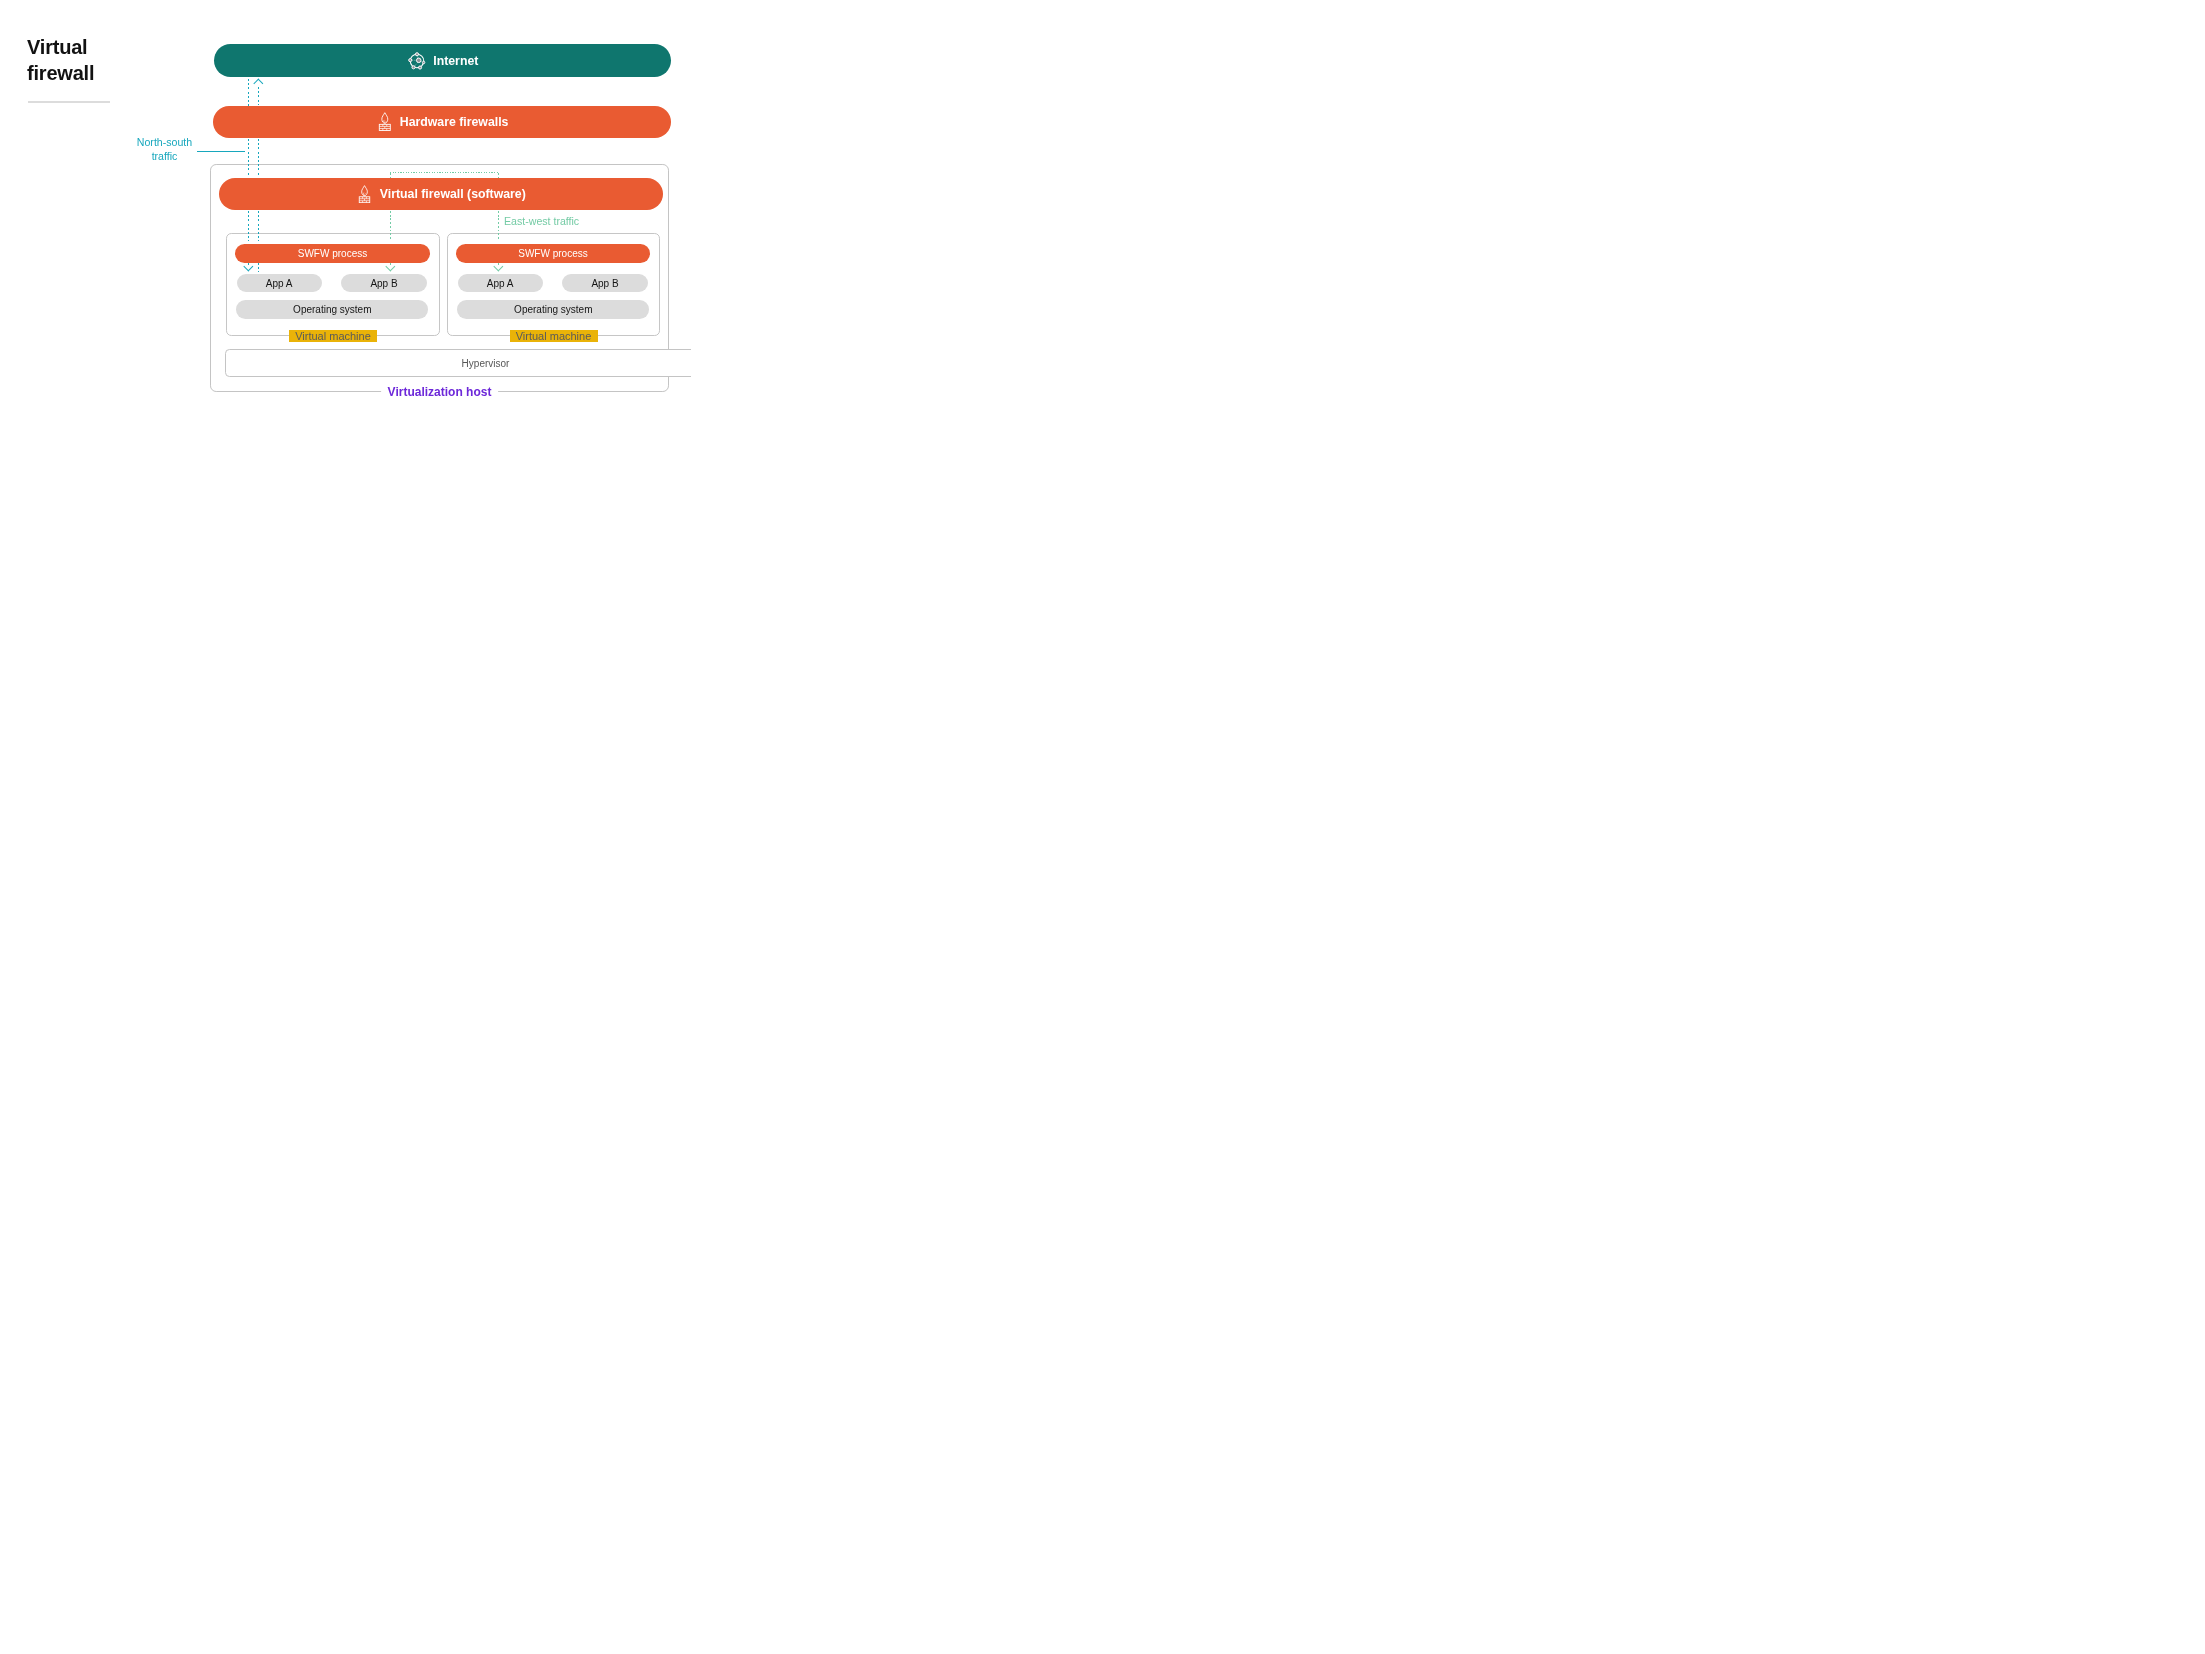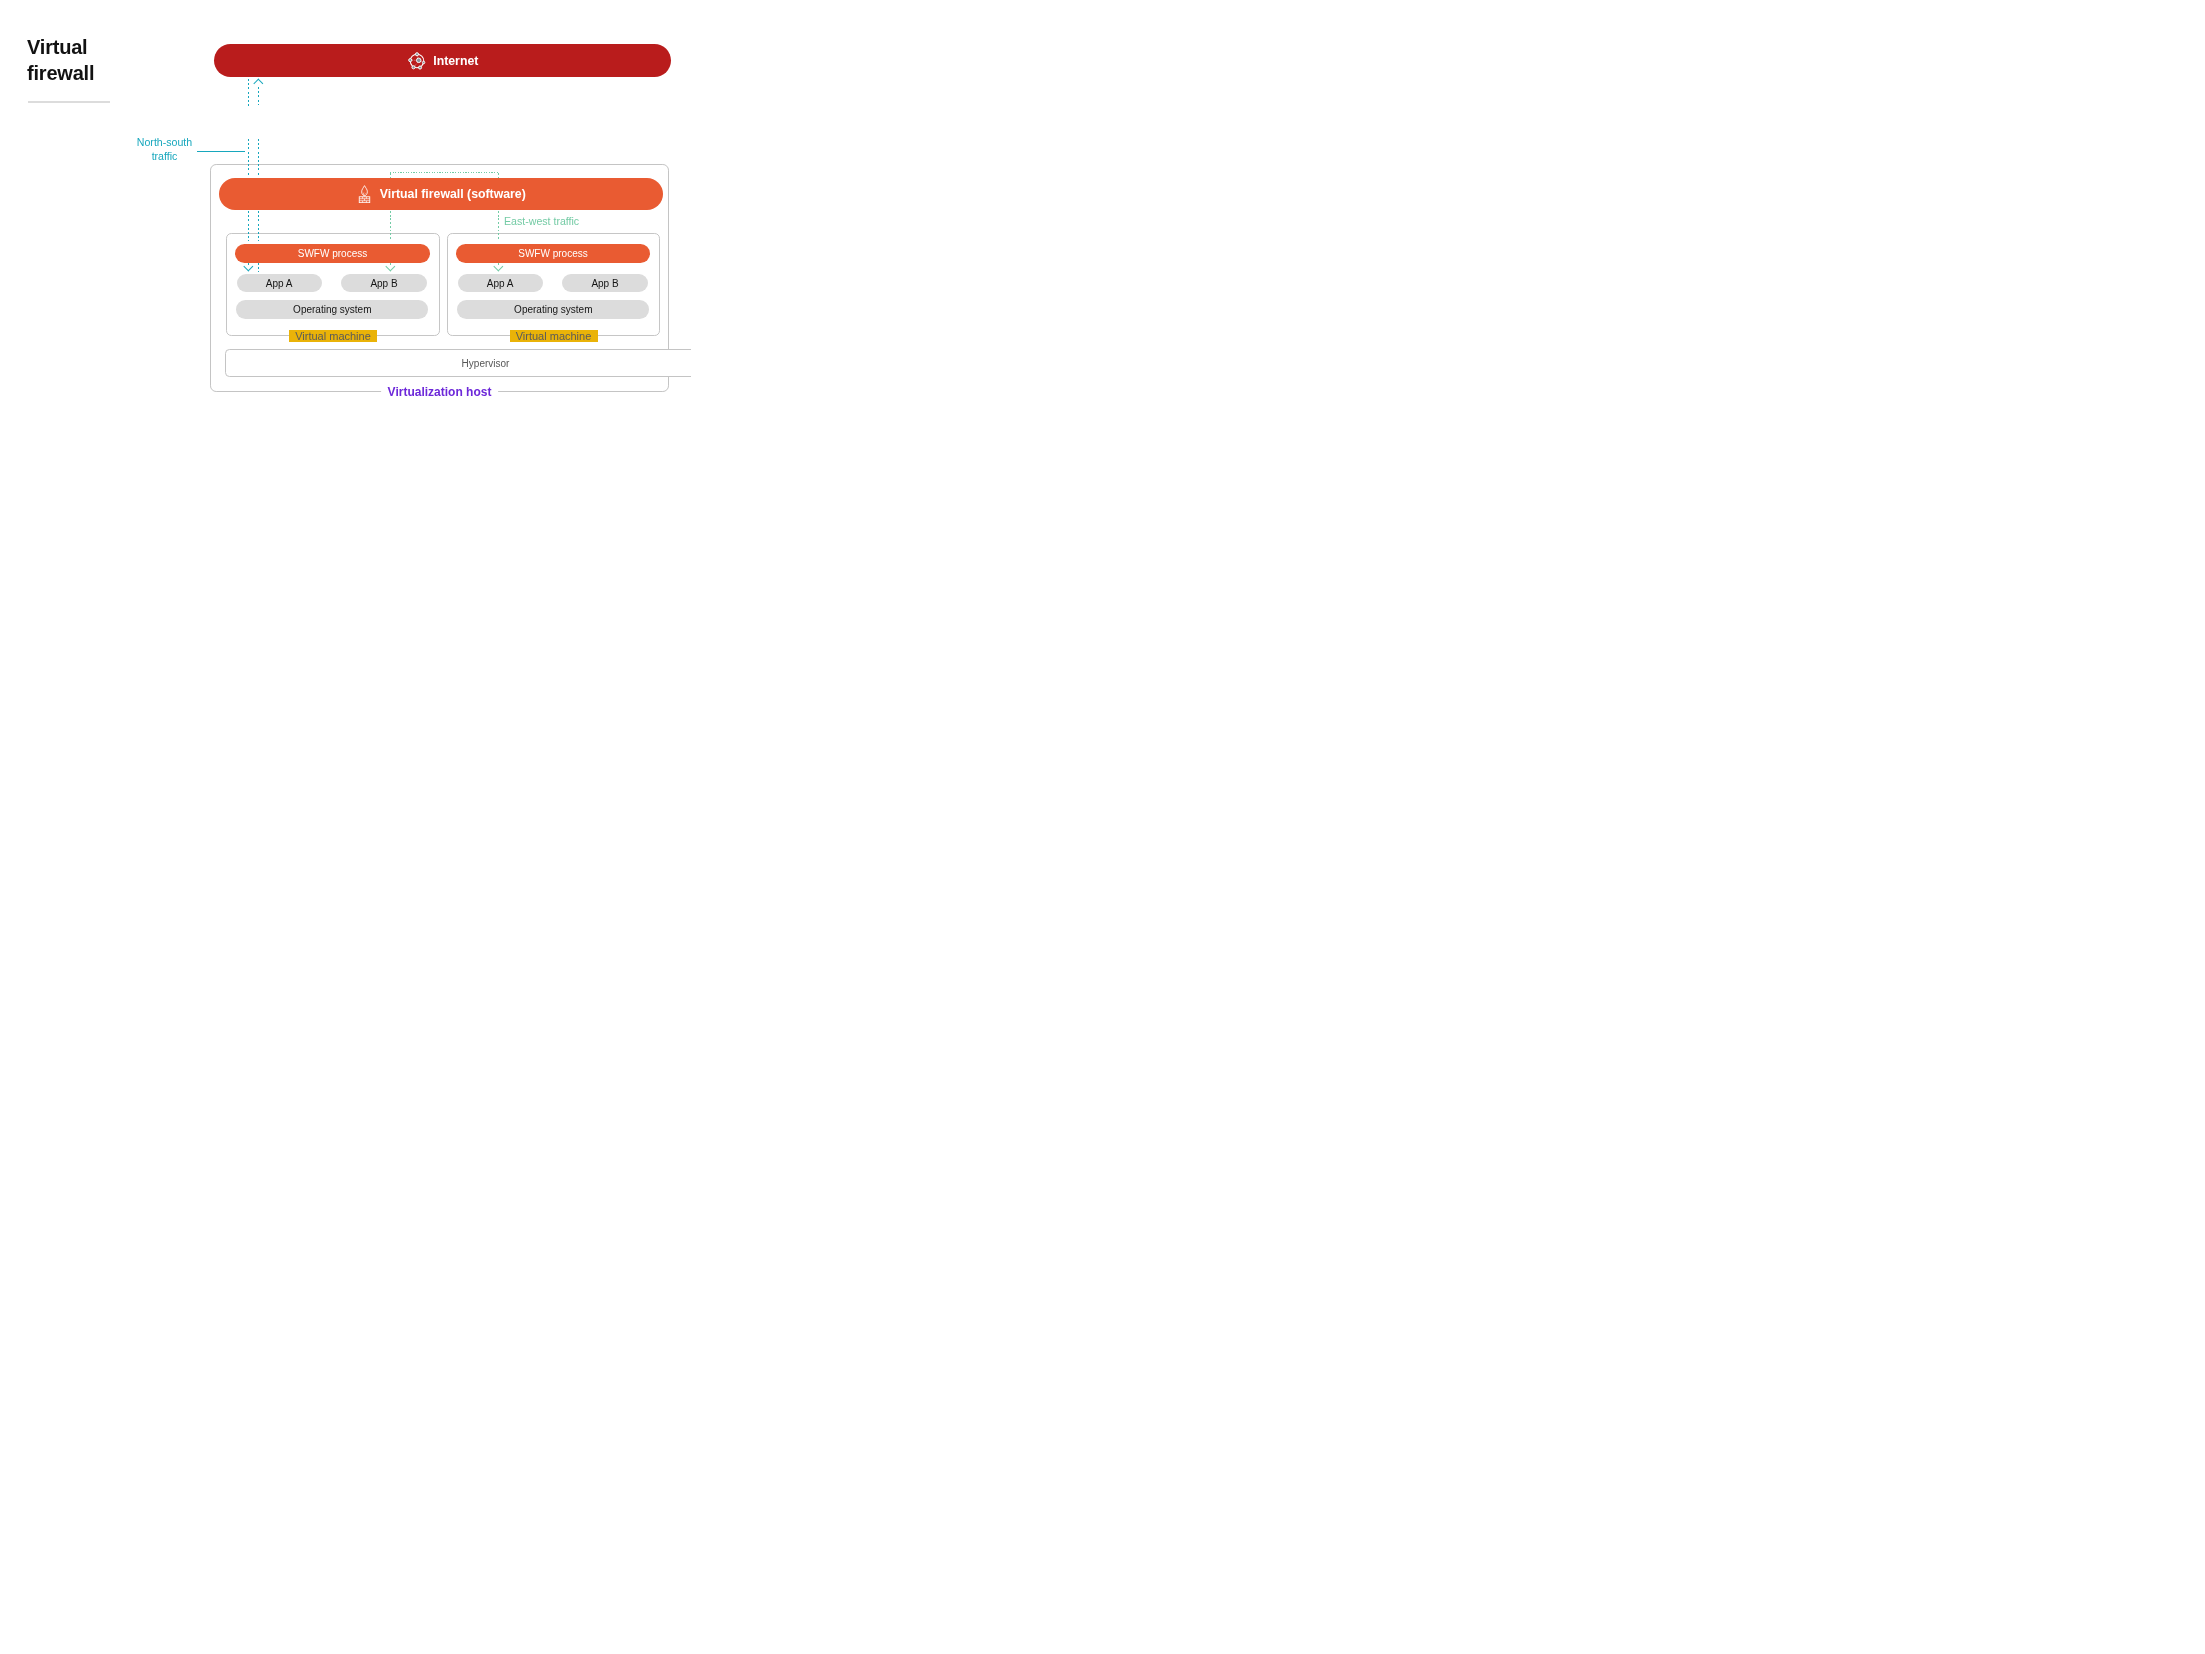--- a/index.html
+++ b/index.html
@@ -15,21 +15,21 @@
   }
   .title-underline{
     position:absolute; left:28px; top:81px; width:82px; height:2.2px; background:#DCDCDC;
   }
   
   .bar{
     position:absolute; display:flex; align-items:center; justify-content:center;
     gap:6.6px; z-index:3;
   }
   .bar .bar-label{ color:#ffffff; font-size:12.3px; font-weight:bold; }
-  .bar-internet{ left:214px; top:24px; width:457px; height:33px; border-radius:17px; background:#b91c1c; }
+  .bar-internet{ left:214px; top:24px; width:457px; height:33px; border-radius:17px; background:#0f766e; }
   .bar-hwfw{ left:213px; top:86px; width:458px; height:32px; border-radius:16px; background:#E95B32; }
   .bar-vfw{ left:219px; top:158px; width:444px; height:32px; border-radius:16px; background:#E95B32; }
   .icon{ display:inline-flex; align-items:center; justify-content:center; }
   
   .host-box{
     position:absolute; left:210px; top:144px; width:457px; height:226px;
     border:1.1px solid #C4C4C4; border-radius:6.2px; z-index:1; background:transparent;
   }
   .host-caption{
     position:absolute; left:50%; bottom:-8.4px; transform:translateX(-50%);
@@ -115,20 +115,36 @@
         <circle cx="7.5" cy="21" r="3.6" fill="#8D939A" stroke="#ffffff" stroke-width="2.2"></circle>
         <circle cx="15" cy="37.5" r="3.6" fill="#8D939A" stroke="#ffffff" stroke-width="2.2"></circle>
         <circle cx="30" cy="38" r="3.6" fill="#8D939A" stroke="#ffffff" stroke-width="2.2"></circle>
         <circle cx="38.2" cy="26.5" r="2.8" fill="#8D939A" stroke="#ffffff" stroke-width="2"></circle>
         <circle cx="27" cy="21.5" r="5.2" fill="#8D939A" stroke="#ffffff" stroke-width="2.2"></circle>
       </svg>
     </span>
     <span class="bar-label">Internet</span>
   </div>
 
+  <div class="bar bar-hwfw">
+    <span class="icon">
+      <svg width="17.6" height="19.4" viewBox="0 0 40 44" fill="none">
+        <path d="M20 1.5 C17.5 6.5 13 10.5 13.3 16.5 C13.5 21.5 16 25 20 25.8 C24 25 26.6 21.3 26.8 16.2 C27 10.8 22.5 6.3 20 1.5 Z" stroke="#ffffff" stroke-width="2"></path>
+        <path d="M20 25.8 C17.6 23.6 17.2 20.4 18.6 18" stroke="#ffffff" stroke-width="1.3"></path>
+        <circle cx="18" cy="21.5" r="0.8" fill="#ffffff"></circle>
+          <circle cx="21" cy="22.8" r="0.8" fill="#ffffff"></circle>
+        <circle cx="19.4" cy="24.2" r="0.8" fill="#ffffff"></circle>
+          <circle cx="22.4" cy="20.4" r="0.8" fill="#ffffff"></circle>
+        <rect x="7.5" y="28" width="25" height="14" stroke="#ffffff" stroke-width="2"></rect>
+        <path d="M7.5 32.7 H32.5 M7.5 37.4 H32.5" stroke="#ffffff" stroke-width="1.6"></path>
+        <path d="M15.5 28 V32.7 M24.5 28 V32.7 M20 32.7 V37.4 M15.5 37.4 V42 M24.5 37.4 V42" stroke="#ffffff" stroke-width="1.6"></path>
+      </svg>
+    </span>
+    <span class="bar-label">Hardware firewalls</span>
+  </div>
 
   <div class="ns-label">
     <div>North-south</div>
     <div>traffic</div>
   </div>
   <div class="ns-connector"></div>
 
   <div class="vdash-teal" style="left:248px; top:59px; height:26.5px;"></div>
   <div class="chev chev-up-teal" style="left:255px; top:60px;"></div>
   <div class="vdash-teal" style="left:258px; top:67px; height:17.6px;"></div>

